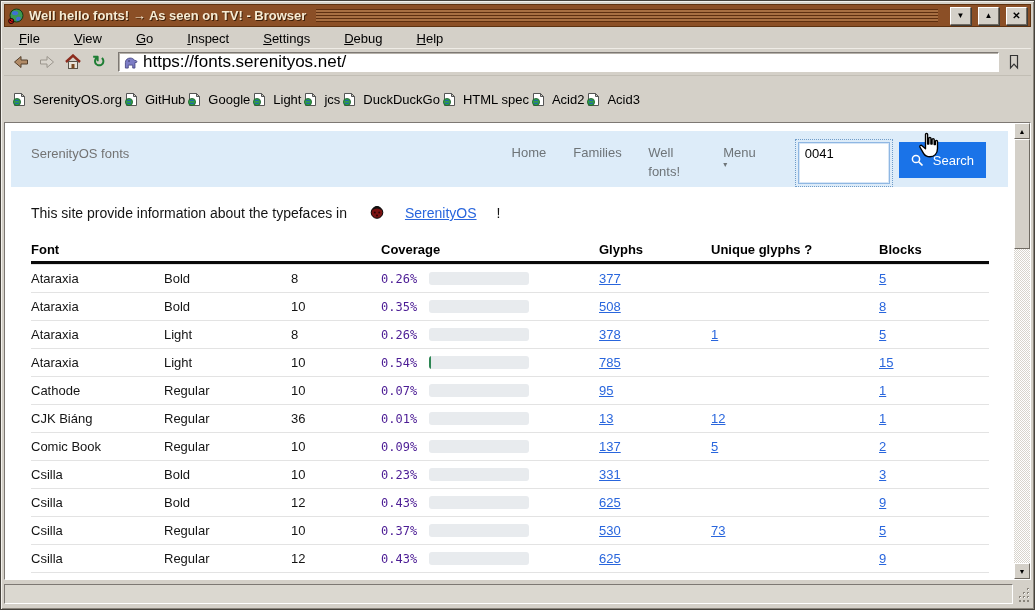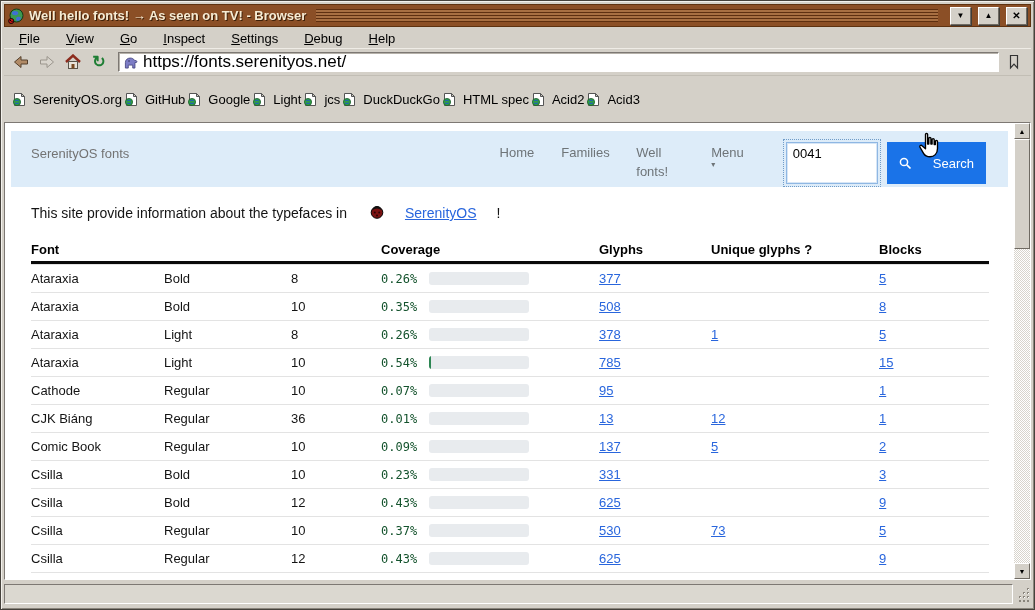--- a/index.html
+++ b/index.html
@@ -7,21 +7,21 @@
   .window{position:absolute;inset:0;background:#d4d0c8;border:1px solid #46423c;box-shadow:inset 1px 1px 0 #f3f1ec, inset -1px -1px 0 #8a857c;padding:3px;box-sizing:border-box;display:flex;flex-direction:column;}
 
   
   .titlebar{height:21px;background:#8b4f26;display:flex;align-items:center;padding:0 3px;gap:5px;flex:0 0 auto;border:1px solid #5e3210;}
   .title-text{color:#f7ecd4;font-weight:bold;font-size:13px;white-space:nowrap;text-shadow:1px 1px 0 #3c1f08;}
   .title-stripes{flex:1;height:13px;margin:0 5px;background:repeating-linear-gradient(180deg,#5e2f10 0 1px,#a86f42 1px 3px);}
   .winbtn{width:19px;height:16px;background:#d4d0c8;border:1px solid;border-color:#ffffff #6f6a62 #6f6a62 #ffffff;box-shadow:1px 1px 0 #403c36;display:flex;align-items:center;justify-content:center;font-size:8px;color:#000;margin-left:2px;line-height:1;}
   .winbtn.close{font-weight:bold;font-size:10px;}
 
   
-  .menubar{height:20px;display:flex;align-items:center;padding:1px 6px 0 6px;gap:8px;flex:0 0 auto;font-size:13px;color:#000;}
+  .menubar{height:20px;display:flex;align-items:center;padding:1px 6px 0 6px;gap:16px;flex:0 0 auto;font-size:13px;color:#000;}
   .menu-item{padding:1px 9px;}
   .menu-item u{text-decoration:underline;}
 
   
   .toolbar{height:26px;display:flex;align-items:center;padding:0 6px;gap:4px;flex:0 0 auto;border-top:1px solid #efece6;}
   .tbtn{width:22px;height:20px;display:flex;align-items:center;justify-content:center;}
   .urlbar{flex:1;height:18px;background:#fff;border:1px solid;border-color:#7d7873 #ffffff #ffffff #7d7873;box-shadow:inset 1px 1px 0 #b5b1a9;display:flex;align-items:center;padding:0 4px;gap:5px;margin-left:4px;}
   .url-text{font-size:17px;color:#000;white-space:nowrap;}
   .reload-glyph{color:#1e7e34;font-weight:bold;font-size:16px;line-height:1;}
 
@@ -44,31 +44,31 @@
   .status-panel{flex:1;height:18px;background:#dbd8d0;border:1px solid;border-color:#7d7873 #ffffff #ffffff #7d7873;}
   .grip{width:14px;height:16px;}
 
   
   .site-header{height:56px;background:#ddecf9;display:flex;align-items:flex-start;padding:13px 22px 0 20px;box-sizing:border-box;margin-top:2px;}
   .site-title{font-size:13px;color:#737373;padding-top:2px;}
   .nav{margin-left:auto;display:flex;gap:27px;font-size:13px;color:#6e7478;align-items:flex-start;}
   .nav-item{max-width:48px;line-height:1.45;}
   .nav-item .caret{display:block;font-size:8px;line-height:4px;color:#6e7478;}
   .searchbox{width:78px;height:34px;background:#fff;border:1px solid #8fb7e3;box-shadow:0 0 0 1px #d7e6f6 inset;outline:1px dotted #6f9cc9;outline-offset:2px;margin-left:42px;margin-top:-2px;padding:3px 6px;font-size:13px;color:#000;}
-  .search-btn{height:42px;margin-left:9px;margin-top:-2px;background:#1a73e8;color:#fff;font-size:13px;border:none;display:flex;align-items:center;gap:21px;padding:0 12px;}
+  .search-btn{height:36px;margin-left:9px;margin-top:-2px;background:#1a73e8;color:#fff;font-size:13px;border:none;display:flex;align-items:center;gap:9px;padding:0 12px;}
 
   .intro{margin:18px 0 0 20px;font-size:14px;color:#141414;display:flex;align-items:flex-start;gap:20px;}
   .intro a, .tlink{color:#2966dd;text-decoration:underline;cursor:pointer;}
 
   
   .ftable{margin:16px 0 0 20px;width:958px;font-size:13px;color:#141414;}
   .trow{display:grid;grid-template-columns:133px 127px 90px 48px 170px 112px 168px 110px;align-items:center;height:27px;border-top:1px solid #e3e3e3;}
   .trow.thead{height:24px;border-top:none;border-bottom:3px solid #0a0a0a;font-weight:bold;color:#000;}
   .thead .h-cov{grid-column:4 / span 2;}
-  .c-cov{font-family:"DejaVu Sans Mono",monospace;font-size:12px;color:#14532d;text-align:right;padding-right:15px;}
+  .c-cov{font-family:"DejaVu Sans Mono",monospace;font-size:12px;color:#4c1d95;text-align:right;padding-right:15px;}
   .c-bar{display:flex;}
   .bar{width:100px;height:13px;background:#e8ebee;border-radius:3px;overflow:hidden;}
   .bar-fill{height:100%;background:#2d8653;}
 
   .cursor{position:absolute;left:918px;top:132px;z-index:50;pointer-events:none;}
 </style>
 </head>
 <body>
 
 <div class="window">

